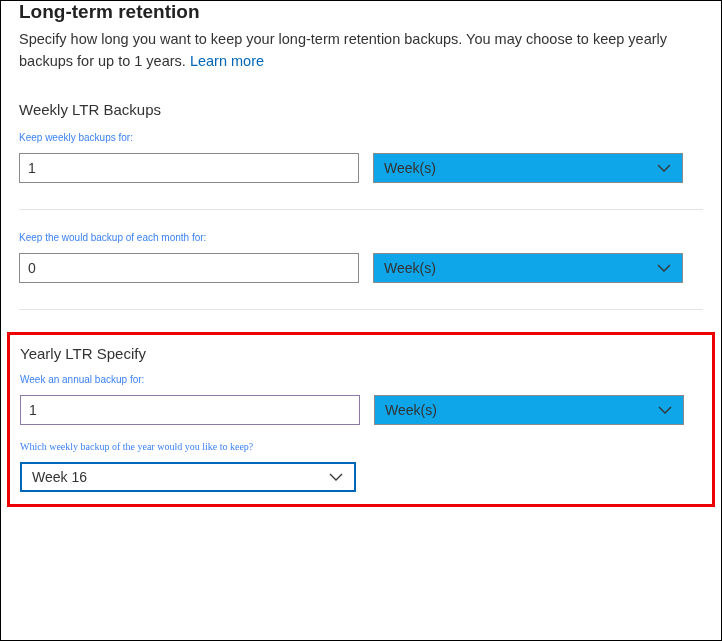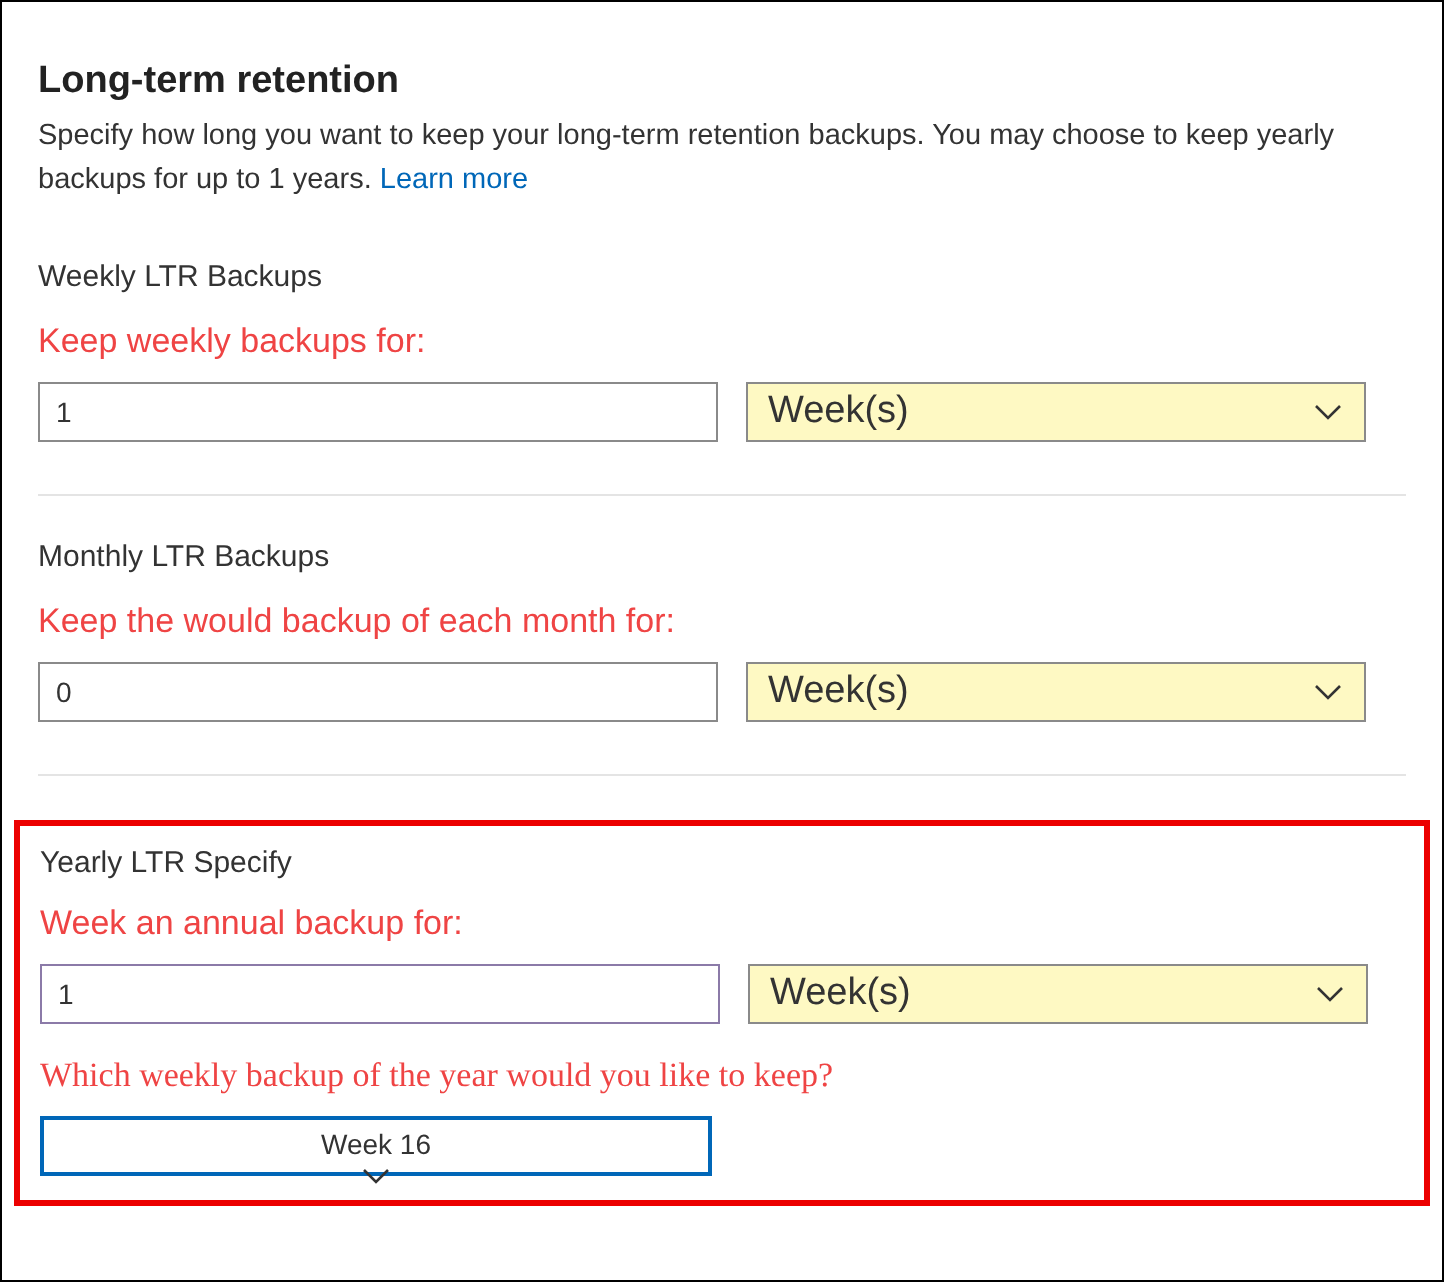--- a/index.html
+++ b/index.html
@@ -8,21 +8,21 @@
     padding: 0;
     font-family: "Segoe UI", Arial, sans-serif;
     background: #fff;
     width: 722px;
     height: 641px;
   }
   .panel {
     border: 1px solid #000;
     width: 722px;
     height: 641px;
-    padding: 29px 18px 14px 18px;
+    padding: 0 18px 14px 18px;
     position: relative;
   }
   .panel-title {
     font-weight: 700;
     font-size: 19px;
     color: #222;
     margin-bottom: 6px;
   }
   .description {
     font-size: 14.5px;
@@ -33,22 +33,22 @@
   .description a {
     color: #0067b8;
     text-decoration: none;
   }
   .section-title {
     font-size: 15px;
     color: #333;
     margin-bottom: 14px;
   }
   .field-label {
-    font-size: 17px;
-    color: #ef4444;
+    font-size: 10px;
+    color: #3b82f6;
     margin-bottom: 10px;
   }
   .row {
     display: flex;
     gap: 14px;
     margin-bottom: 0;
   }
   .input-box {
     width: 340px;
     height: 30px;
@@ -58,23 +58,23 @@
     color: #333;
     background: #fff;
     display: flex;
     align-items: center;
   }
   .select-box {
     width: 310px;
     height: 30px;
     border: 1px solid #8a8a8a;
     padding: 4px 10px;
-    font-size: 19px;
+    font-size: 14px;
     color: #333;
-    background: #fef9c3;
+    background: #0ea5e9;
     display: flex;
     align-items: center;
     justify-content: space-between;
     cursor: pointer;
   }
   .chevron {
     flex-shrink: 0;
   }
   .divider {
     border: none;
@@ -95,21 +95,20 @@
     height: 30px;
     border: 2px solid #0067b8;
     padding: 4px 10px;
     font-size: 14px;
     color: #333;
     background: #fff;
     display: flex;
     align-items: center;
     justify-content: space-between;
     cursor: pointer;
-    flex-direction: column;
   }
 </style>
 </head>
 <body>
 
 <div class="panel">
 
   <div class="panel-title">Long-term retention</div>
 
   <div class="description">
@@ -125,21 +124,20 @@
     <div class="select-box">
       <span>Week(s)</span>
       <svg class="chevron" width="16" height="16" viewBox="0 0 16 16">
           <path d="M2 5 L8 11 L14 5" stroke="#333" stroke-width="1.3" fill="none"></path>
         </svg>
     </div>
   </div>
 
   <hr class="divider">
 
-  <div class="section-title">Monthly LTR Backups</div>
   <div class="field-label">Keep the would backup of each month for:</div>
   <div class="row">
     <div class="input-box">
       <span>0</span>
     </div>
     <div class="select-box">
       <span>Week(s)</span>
       <svg class="chevron" width="16" height="16" viewBox="0 0 16 16">
           <path d="M2 5 L8 11 L14 5" stroke="#333" stroke-width="1.3" fill="none"></path>
         </svg>

